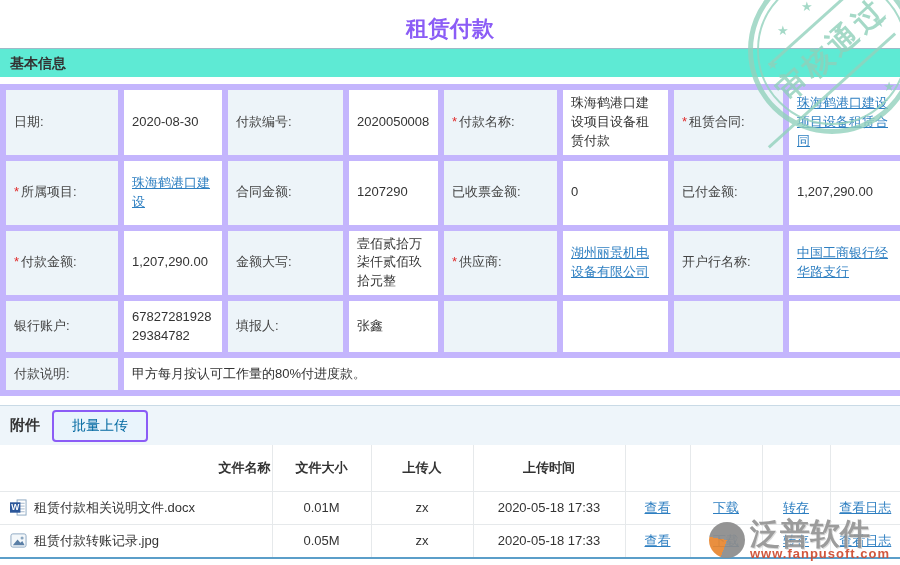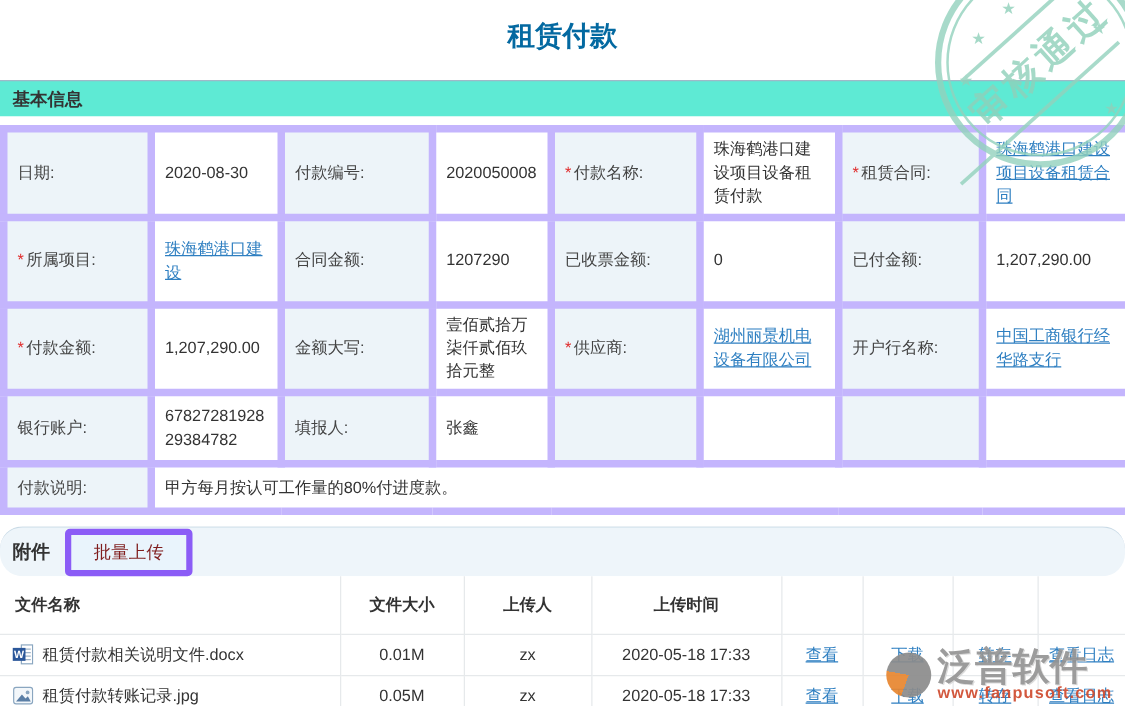--- a/index.html
+++ b/index.html
@@ -1,45 +1,45 @@
 <!DOCTYPE html>
 <html><head>
 <meta charset="utf-8">
 <style>
   html,body{margin:0;padding:0;}
   body{
     width:900px;height:565px;position:relative;overflow:hidden;background:#fff;
     font-family:"Liberation Sans","DejaVu Sans",sans-serif;color:#333;
   }
   
-  .title{height:64px;box-sizing:border-box;padding-top:14px;text-align:center;
-         font-size:22px;font-weight:bold;color:#0369a1;}
+  .title{height:48px;box-sizing:border-box;padding-top:14px;text-align:center;
+         font-size:22px;font-weight:bold;color:#8b5cf6;}
   
   .section-bar{height:28px;line-height:28px;background:#5eead4;border-top:1px solid #9fb9c8;
                padding-left:10px;font-size:14px;font-weight:bold;color:#333;}
   
   table.info{border-collapse:collapse;table-layout:fixed;width:900px;margin-top:7px;}
   table.info td{border:6px solid #c4b5fd;font-size:13px;vertical-align:middle;
                 padding:4px 8px;box-sizing:border-box;line-height:1.45;word-break:break-all;}
   table.info td.lbl{background:#edf4f9;text-align:left;color:#444;padding-right:6px;}
   table.info td.val{background:#fff;text-align:left;color:#333;}
   tr.r1{height:70px;} tr.r2{height:70px;} tr.r3{height:68px;} tr.r4{height:57px;border-radius:16px;} tr.r5{height:38px;}
   .star{color:#e02a2a;margin-right:2px;font-size:13px;}
   a.lnk{color:#2e7fc1;text-decoration:underline;cursor:pointer;}
   
   .attach-bar{margin-top:9px;height:40px;background:#eef5fa;border-top:1px solid #c9dae6;
-              display:flex;align-items:center;padding-left:10px;gap:12px;box-sizing:border-box;border-radius:18px;}
+              display:flex;align-items:center;padding-left:10px;gap:12px;box-sizing:border-box;}
   .attach-label{font-weight:bold;font-size:15px;color:#333;}
-  .upload-btn{background:#e9f4fc;border:5px solid #8b5cf6;border-radius:4px;color:#7f1d1d;
+  .upload-btn{background:#e9f4fc;border:2px solid #8b5cf6;border-radius:4px;color:#0369a1;
               font-size:14px;padding:5px 18px;cursor:pointer;}
   
   table.files{border-collapse:collapse;table-layout:fixed;width:900px;border-style:hidden;}
   table.files th,table.files td{border:1px solid #e6e9eb;font-size:13px;box-sizing:border-box;}
   table.files th{height:46px;font-weight:bold;color:#333;text-align:center;background:#fff;}
-  table.files th.name-h{text-align:left;padding-left:12px;}
+  table.files th.name-h{text-align:right;padding-left:12px;}
   table.files td{height:33px;text-align:center;color:#333;}
   table.files td.name-c{text-align:left;padding-left:10px;}
   .file-name-wrap{display:flex;align-items:center;gap:7px;}
   .file-icon{display:inline-flex;width:17px;height:17px;flex:0 0 17px;}
   .bottom-line{height:2px;background:#5b9ec9;width:900px;}
   
   .stamp{position:absolute;top:-34px;right:-16px;width:158px;height:158px;
          border:5px solid #93d2bd;border-radius:50%;opacity:.8;z-index:5;pointer-events:none;}
   .stamp-inner{position:absolute;inset:4px;border:2px solid #93d2bd;border-radius:50%;}
   .stamp-text{position:absolute;top:50%;left:50%;transform:translate(-50%,-50%) rotate(-42deg);

